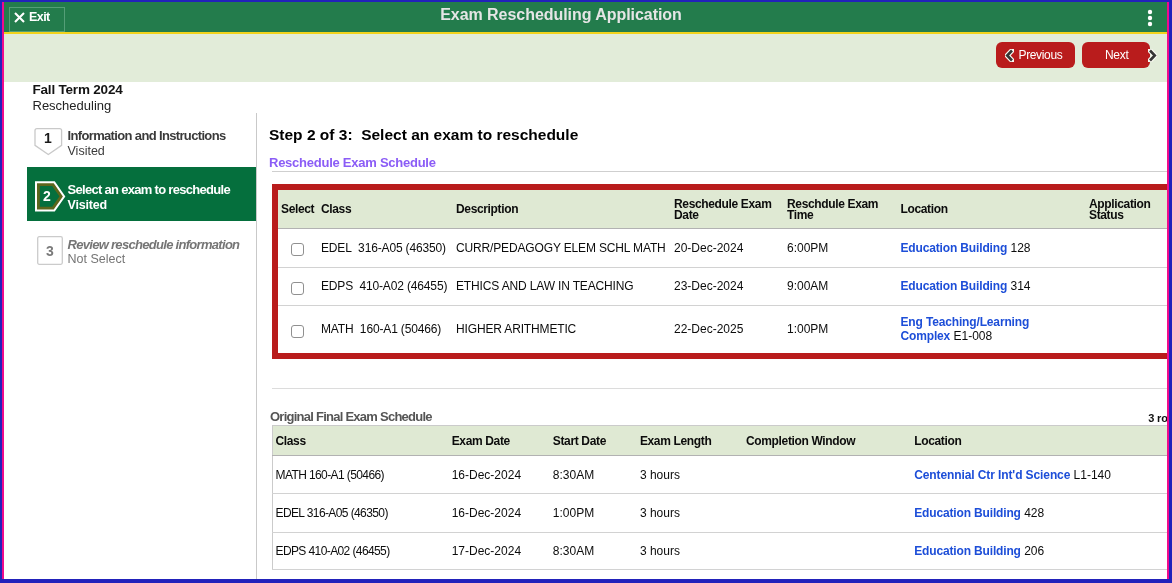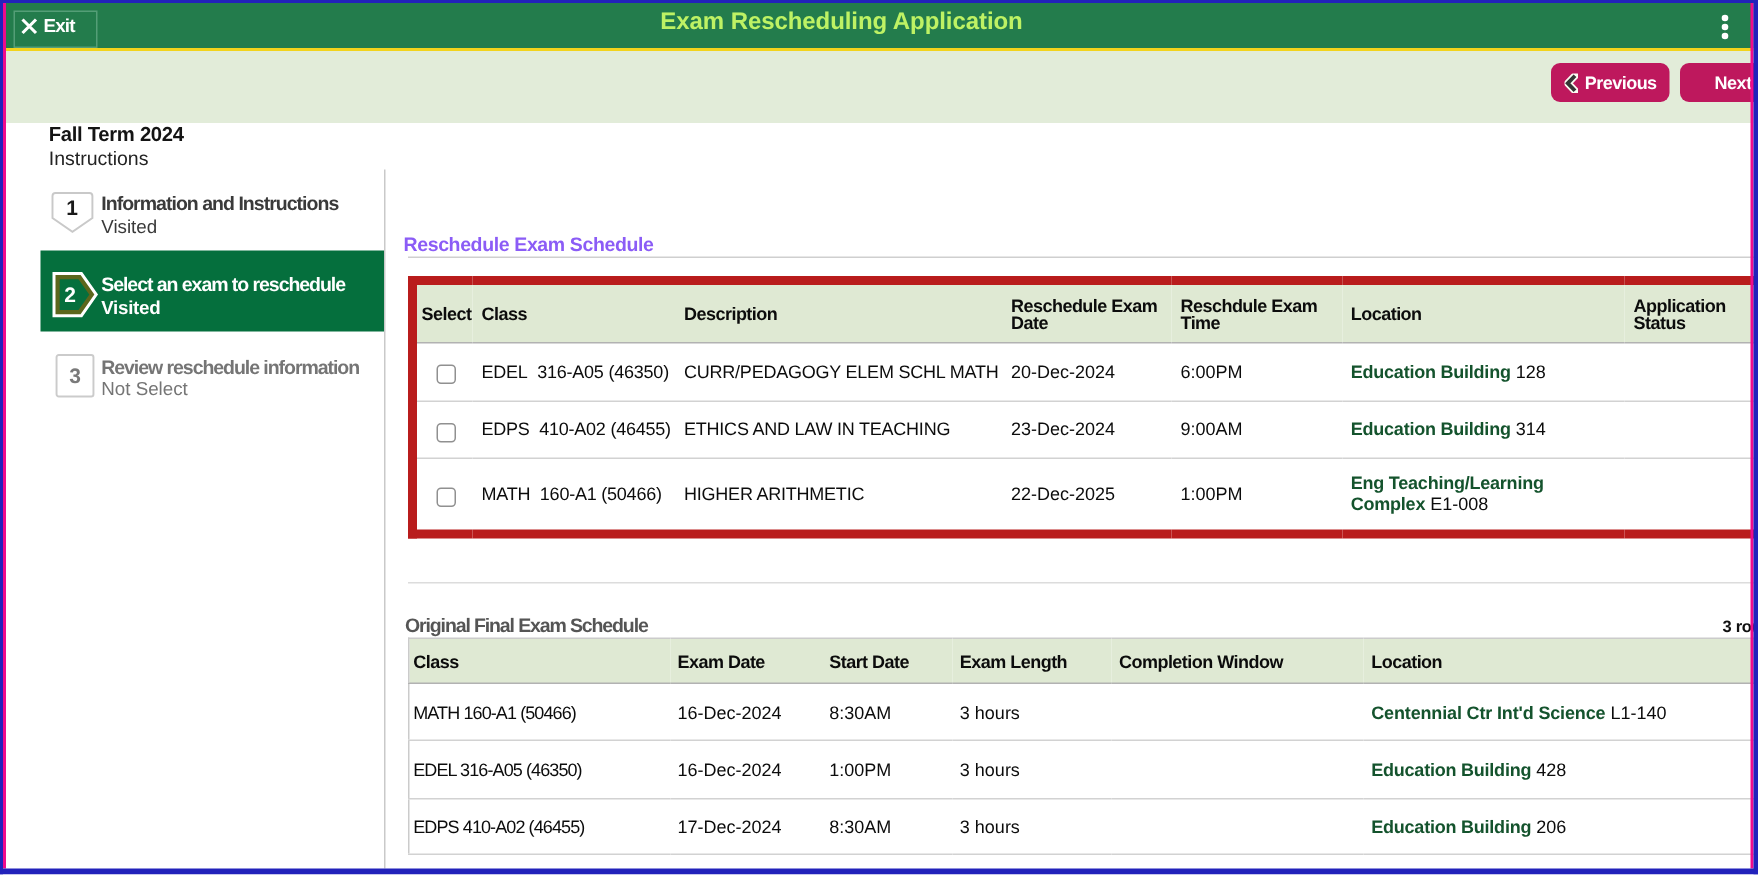--- a/index.html
+++ b/index.html
@@ -14,27 +14,27 @@
 #fLeft { left:0; top:0; width:2px; height:583px; background:#2222bb; z-index:60; }
 #fRight { left:1169px; top:0; width:3px; height:583px; background:#2222bb; z-index:60; }
 #pinkL { left:2px; top:2px; width:2px; height:577px; background:#ef0b8d; z-index:55; }
 #pinkR { left:1167px; top:2px; width:2px; height:577px; background:#ef0b8d; z-index:55; }
 
 
 #topbar { left:2px; top:2px; width:1167px; height:29.5px; background:#237c4c; }
 #exitbtn { left:7px; top:5px; width:56px; height:25px; border:1px solid #549e77; }
 #exitX { left:4px; top:4px; }
 #exitT { left:19px; top:2.3px; color:#fff; font-weight:bold; font-size:12.5px; letter-spacing:-0.55px; line-height:14px; }
-#title { left:0; top:0; width:1118px; height:30px; text-align:center; line-height:26px; color:#bef264; font-weight:bold; font-size:16px; letter-spacing:-0.05px; }
+#title { left:0; top:0; width:1118px; height:30px; text-align:center; line-height:26px; color:#e5e5e5; font-weight:bold; font-size:16px; letter-spacing:-0.05px; }
 #dots { left:1145px; top:7px; }
 #yellow { left:2px; top:31.5px; width:1167px; height:2px; background:#f2d31c; }
 
 
 #band { left:2px; top:33.5px; width:1167px; height:48.5px; background:#e2ecd9; }
-.gbtn { position:absolute; background:#be185d; border-radius:6px; color:#fff; font-weight:bold; font-size:12px;margin-left:38px; }
+.gbtn { position:absolute; background:#b91c1c; border-radius:6px; color:#fff; font-weight:normal; font-size:12px; }
 #prevbtn { left:994px; top:8.5px; width:79px; height:26px; }
 #nextbtn { left:1080px; top:8.5px; width:68px; height:26px; }
 #prevT { left:22.5px; top:0px; line-height:26px; letter-spacing:-0.35px; }
 #nextT { left:23px; top:0px; line-height:26px; letter-spacing:-0.3px; }
 #prevC { left:8.5px; top:6.8px; }
 #nextC { left:65.5px; top:6.8px; }
 
 
 #bodyw { left:2px; top:82px; width:1167px; height:497px; background:#fff;margin-left:24px; }
 #vdiv { left:229.5px; top:31px; width:1.5px; height:466px; background:#c9c9c9; }
@@ -45,21 +45,21 @@
 .step { position:absolute; left:1px; width:229px; }
 .step .t1 { position:absolute; left:40.5px; font-size:13px; font-weight:bold; color:#3a3a3a; letter-spacing:-0.65px; white-space:nowrap; }
 .step .t2 { position:absolute; left:40.5px; font-size:12.5px; color:#3a3a3a; white-space:nowrap; }
 #step1 { top:38px; height:47px; }
 #step1 .t1 { top:8px; }
 #step1 .t2 { top:23.5px; }
 #step2 { top:85px; height:54px; background:#056f3d; }
 #step2 .t1 { top:14.5px; color:#fff; letter-spacing:-0.7px; }
 #step2 .t2 { top:31px; color:#fff; font-weight:bold; letter-spacing:-0.2px; }
 #step3 { top:139px; height:52px; }
-#step3 .t1 { top:16px; color:#757575; letter-spacing:-0.7px; }
+#step3 .t1 { top:16px; color:#757575; letter-spacing:-0.7px;font-style:italic; }
 #step3 .t2 { top:31px; color:#757575; }
 .shape { position:absolute; }
 
 
 #content { position:absolute; left:244px; top:0; width:923px; height:497px; }
 #stephead { left:-1px; top:43.5px; font-size:15.5px; font-weight:bold; color:#000; }
 #rlabel { left:-1px; top:73px; font-size:13px; font-weight:bold; color:#8b5cf6; letter-spacing:-0.25px; }
 #rline { left:2px; top:88.5px; width:920px; height:1px; background:#cfcfcf; }
 table { border-collapse:collapse; table-layout:fixed; font-size:12px; color:#0c0c0c; }
 #t1 { position:absolute; left:2px; top:102px; width:920px; border:6px solid #b91c1c; }
@@ -67,21 +67,21 @@
 td { vertical-align:middle; padding:0 4px 0 6px; line-height:14px; }
 #t1 th { border-bottom:1px solid #b2b2b2; }
 #t1 td { border-bottom:1px solid #d2d2d2; }
 #t2 th { border-bottom:1px solid #b2b2b2; }
 #t2 td { border-bottom:1px solid #d2d2d2; }
 #t1 tr.hd { height:41px; }
 #t1 tr.r1 { height:39px; } #t1 tr.r2 { height:38px; } #t1 tr.r3 { height:51px; }
 #t1 td:first-child, #t1 th:first-child { padding-left:3px; }
 .caps { letter-spacing:-0.15px; white-space:nowrap; }
 .caps2 { letter-spacing:-0.6px; white-space:nowrap; }
-a.grn { color:#14532d; font-weight:bold; text-decoration:none; letter-spacing:-0.15px; }
+a.grn { color:#1d4ed8; font-weight:bold; text-decoration:none; letter-spacing:-0.15px; }
 .cb { width:13px; height:13px; border:1.5px solid #909090; border-radius:3px; background:#fff; margin-left:10px; margin-top:4px; }
 #divider { left:2px; top:306px; width:920px; height:1px; background:#dcdcdc; }
 #olabel { left:0px; top:326.5px; font-size:13px; font-weight:bold; color:#555; letter-spacing:-0.75px; }
 #rows3 { left:812px; top:330px; width:100px; text-align:right; font-size:11px; color:#111; letter-spacing:-0.2px;font-weight:bold; }
 #t2 { position:absolute; left:2px; top:343px; width:910px; border:1px solid #cbcbcb; }
 #t2 th, #t2 td { padding-left:5px; }
 #t2 td:first-child, #t2 th:first-child { padding-left:2.5px; }
 #t2 tr.hd { height:30px; }
 #t2 tr.ra { height:38px; } #t2 tr.rb { height:39px; } #t2 tr.rc { height:37px; }
 </style>
@@ -114,21 +114,21 @@
     <div class="gbtn" id="nextbtn">
       <div class="abs" id="nextT">Next</div>
       <svg class="abs" id="nextC" width="9" height="13" viewBox="0 0 9 13">
           <polyline points="2,1.5 6.8,6.5 2,11.5" fill="none" stroke="#fafaf2" stroke-width="5" stroke-linecap="round" stroke-linejoin="round"></polyline>
           <polyline points="2,1.5 6.8,6.5 2,11.5" fill="none" stroke="#353535" stroke-width="2.6" stroke-linecap="butt" stroke-linejoin="miter"></polyline>
         </svg>
     </div>
   </div>
   <div class="abs" id="bodyw">
     <div class="abs" id="term">Fall Term 2024</div>
-    <div class="abs" id="ugrad">Instructions</div>
+    <div class="abs" id="ugrad">Rescheduling</div>
     <div class="abs" id="vdiv"></div>
     <div class="step" id="step1">
       <svg class="shape" width="34" height="34" viewBox="0 0 34 34" style="left:6px; top:7px;">
         <path d="M4 1.6 H26.6 Q28.6 1.6 28.6 3.6 V18.3 L15.3 27.5 L2 18.3 V3.6 Q2 1.6 4 1.6 Z" fill="#fff" stroke="#c9c9c9" stroke-width="1.3"></path>
         <text x="15" y="16.2" text-anchor="middle" font-size="14" font-weight="bold" fill="#1a1a1a" font-family="Liberation Sans, sans-serif">1</text>
       </svg>
       <div class="t1">Information and Instructions</div>
       <div class="t2">Visited</div>
     </div>
     <div class="step" id="step2">
@@ -142,20 +142,21 @@
     </div>
     <div class="step" id="step3">
       <svg class="shape" width="29" height="31" viewBox="0 0 29 31" style="left:9px; top:14px;">
         <rect x="1.7" y="1.7" width="24.6" height="27.6" rx="1.5" fill="#fff" stroke="#cbcbcb" stroke-width="1.3"></rect>
         <text x="14" y="20.5" text-anchor="middle" font-size="14" font-weight="bold" fill="#7a7a7a" font-family="Liberation Sans, sans-serif">3</text>
       </svg>
       <div class="t1">Review reschedule information</div>
       <div class="t2">Not Select</div>
     </div>
     <div id="content">
+      <div class="abs" id="stephead">Step 2 of 3:&nbsp; Select an exam to reschedule</div>
       <div class="abs" id="rlabel">Reschedule Exam Schedule</div>
       <div class="abs" id="rline"></div>
       <table id="t1">
         <colgroup>
             <col style="width:40px">
             <col style="width:135px">
             <col style="width:218px">
             <col style="width:113px">
             <col style="width:113.5px">
             <col style="width:188.5px">

